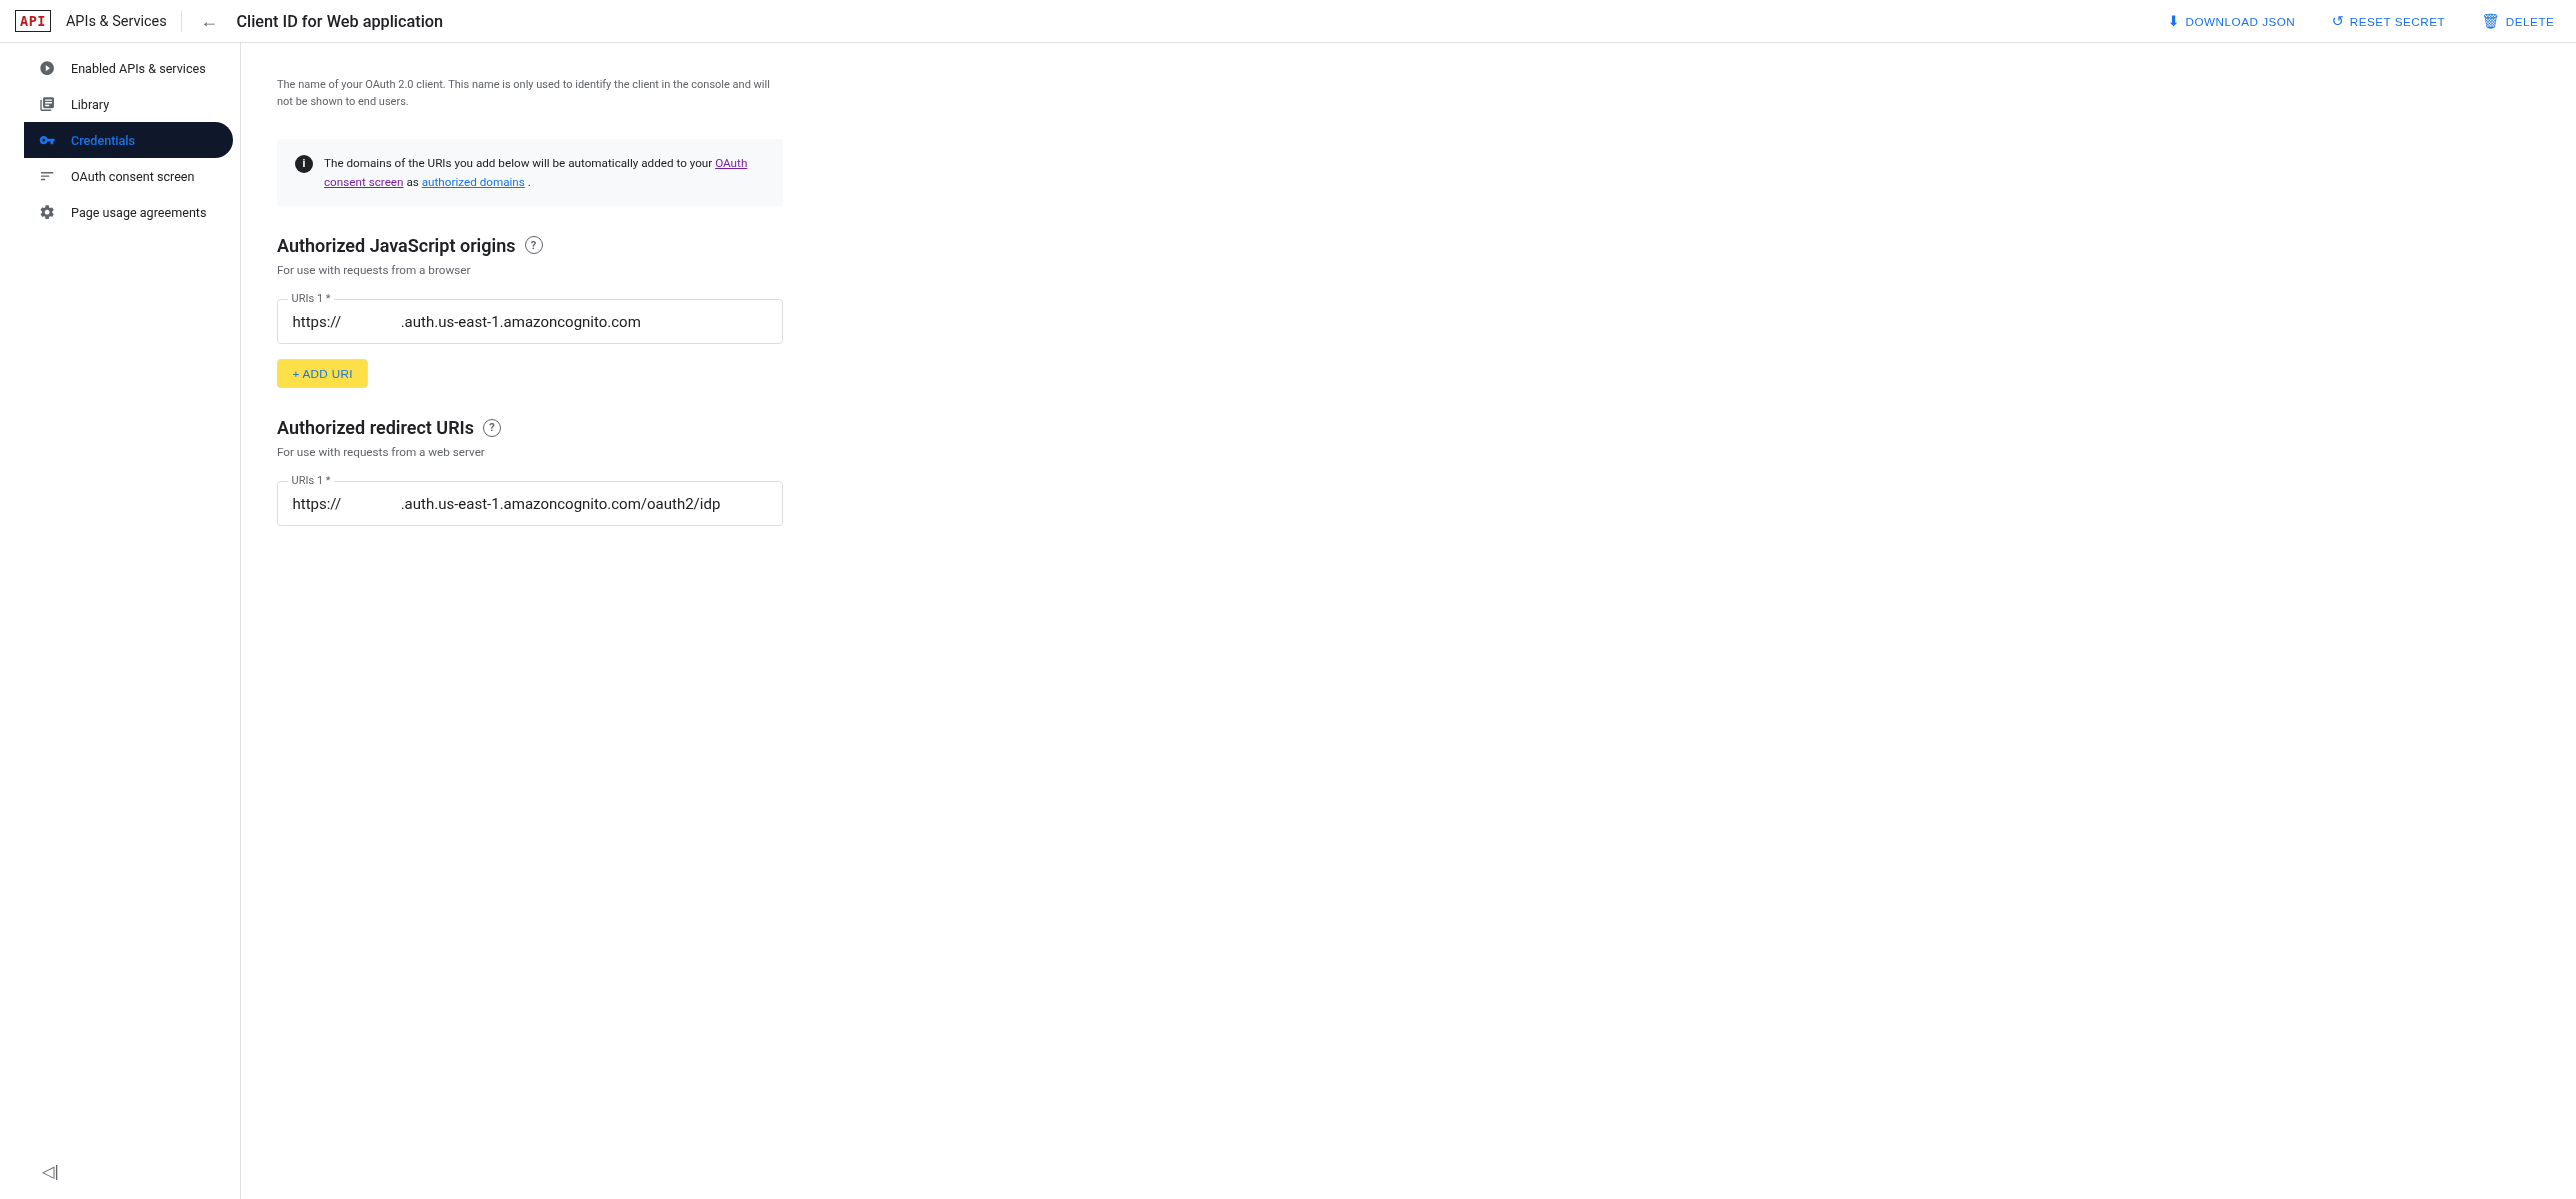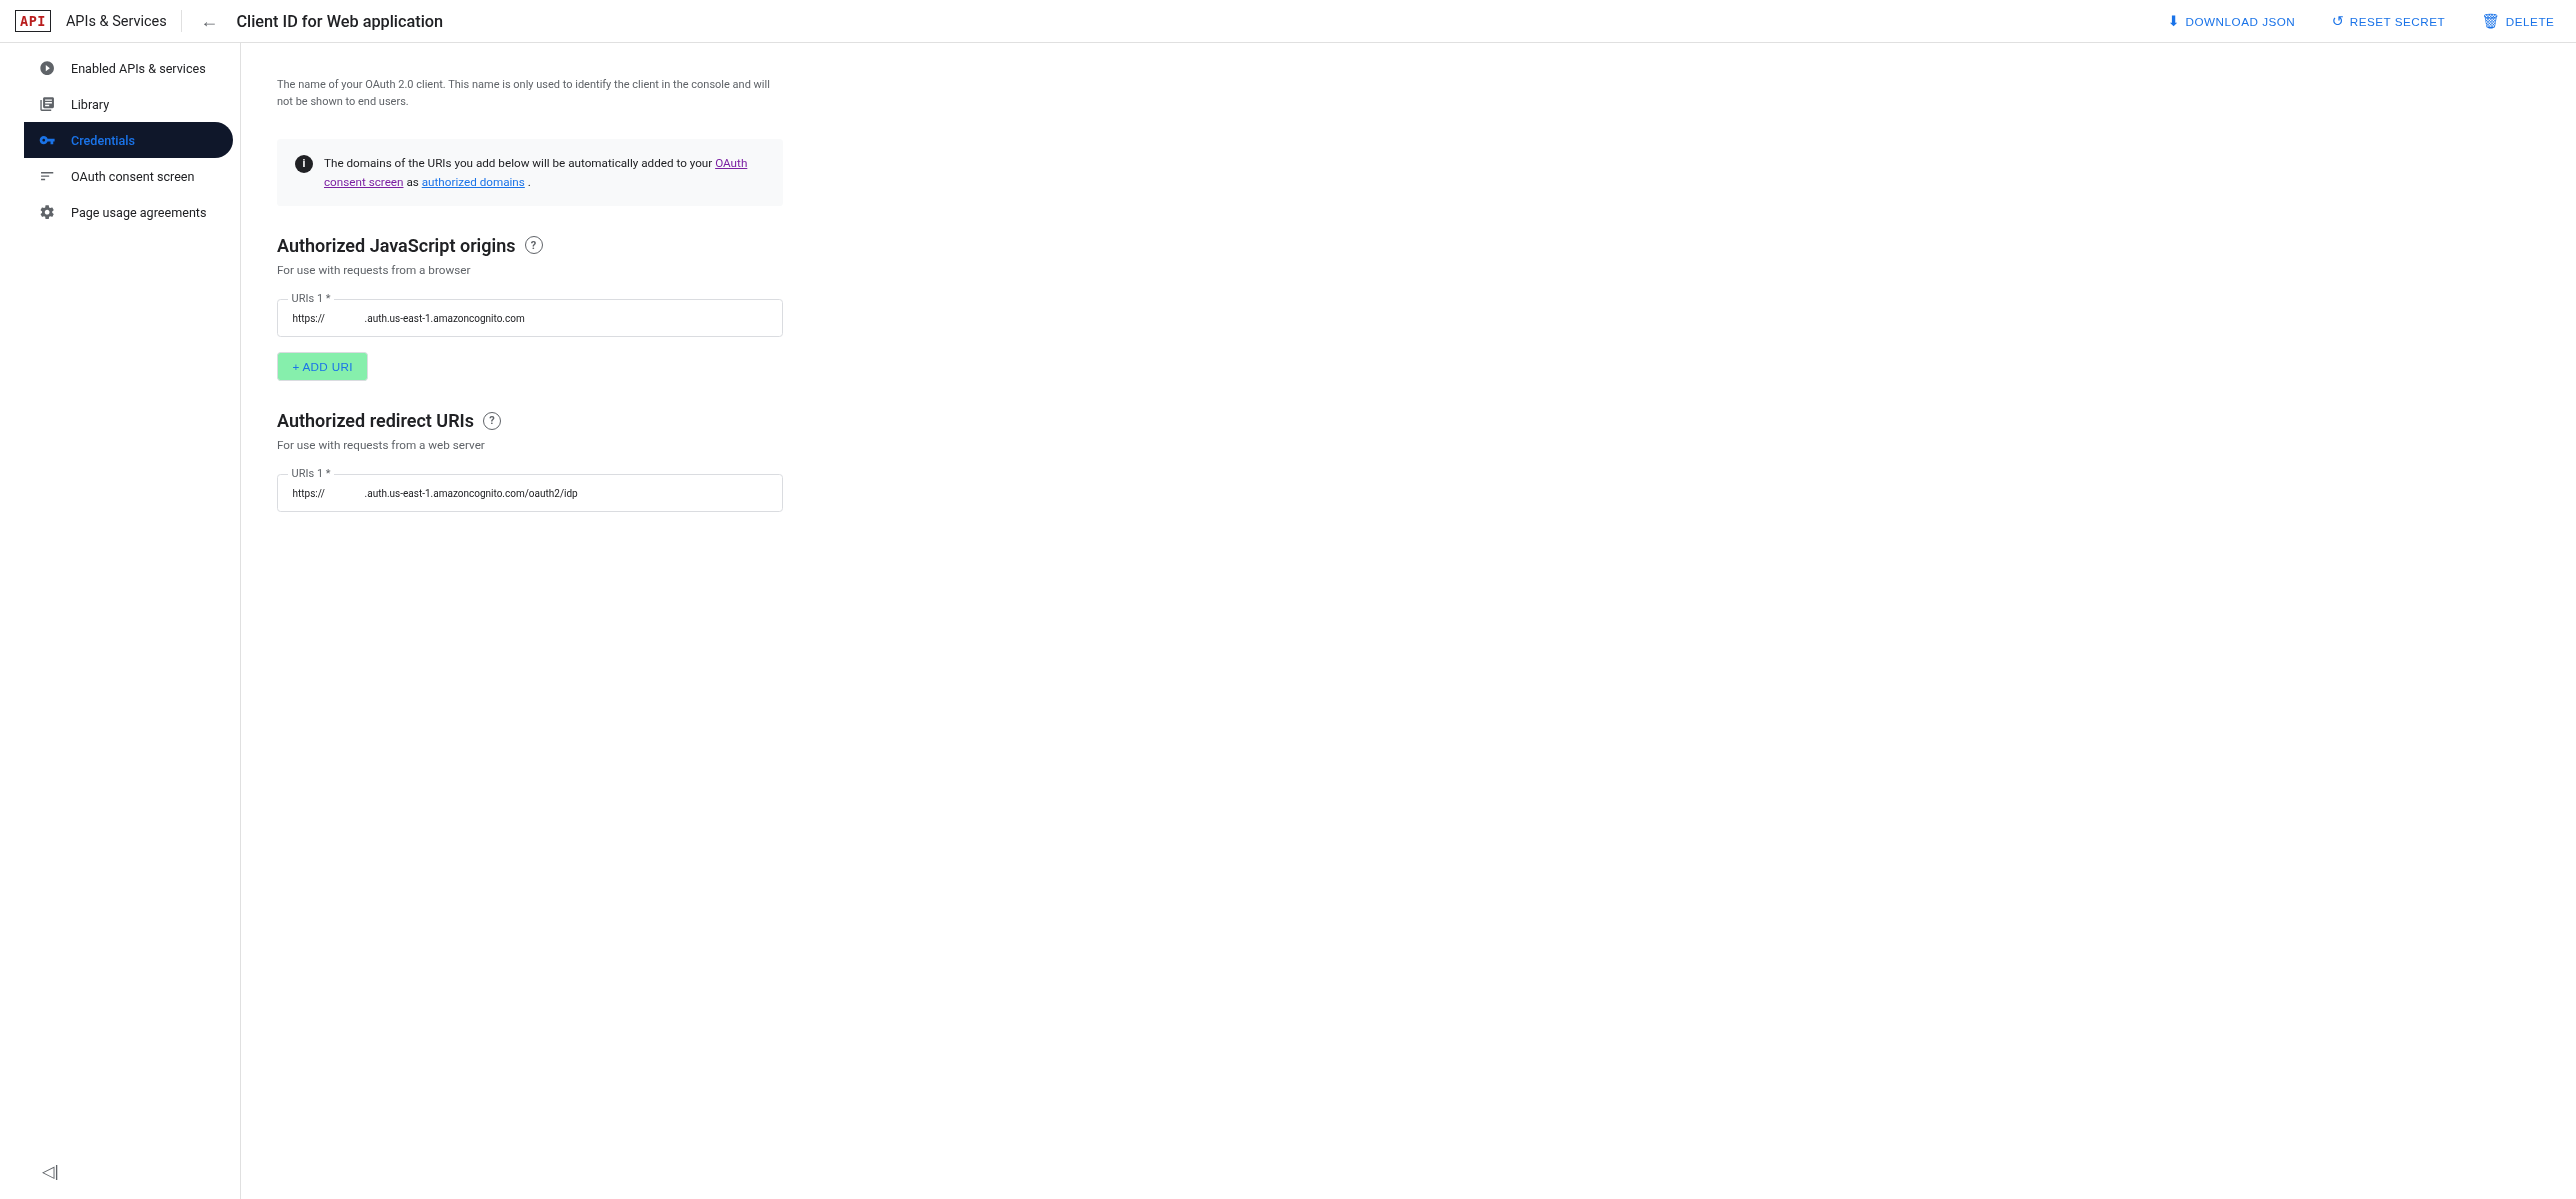--- a/index.html
+++ b/index.html
@@ -265,35 +265,35 @@
       font-size: 11px;
       color: #5f6368;
       z-index: 1;
     }
     .uri-input {
       width: 100%;
       max-width: 506px;
       padding: 12.6px 14.5px;
       border: 0.9px solid #dadce0;
       border-radius: 3.6px;
-      font-size: 10px;
+      font-size: 15px;
       color: #202124;
       outline: none;
       font-family: inherit;
     }
 
     
     .add-uri-btn {
       display: inline-flex;
       align-items: center;
       gap: 5.4px;
       padding: 7.2px 14.5px;
       border: 0.9px solid #dadce0;
       border-radius: 3.6px;
-      background: #86efac;
+      background: #fde047;
       color: #1a73e8;
       font-size: 11.7px;
       font-weight: 500;
       cursor: pointer;
       letter-spacing: 0.3px;
     }
   </style>
 </head>
 <body>
 

